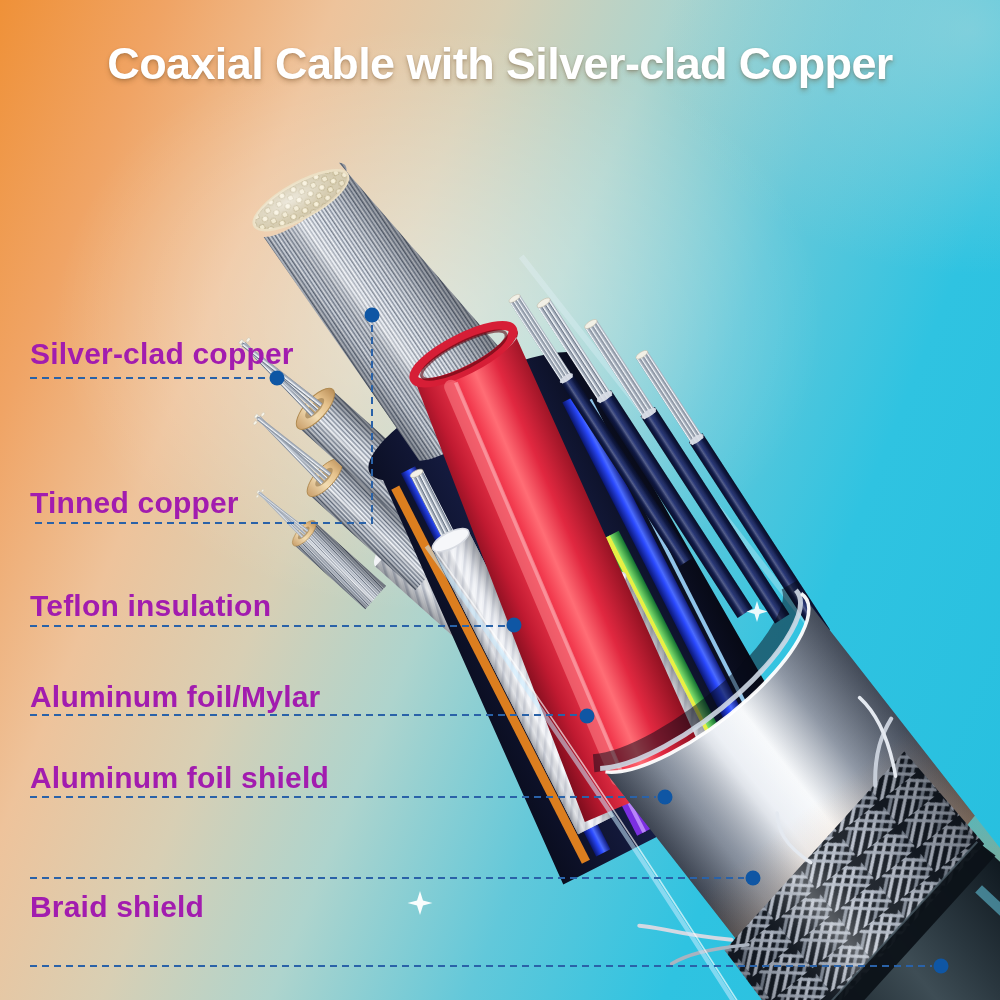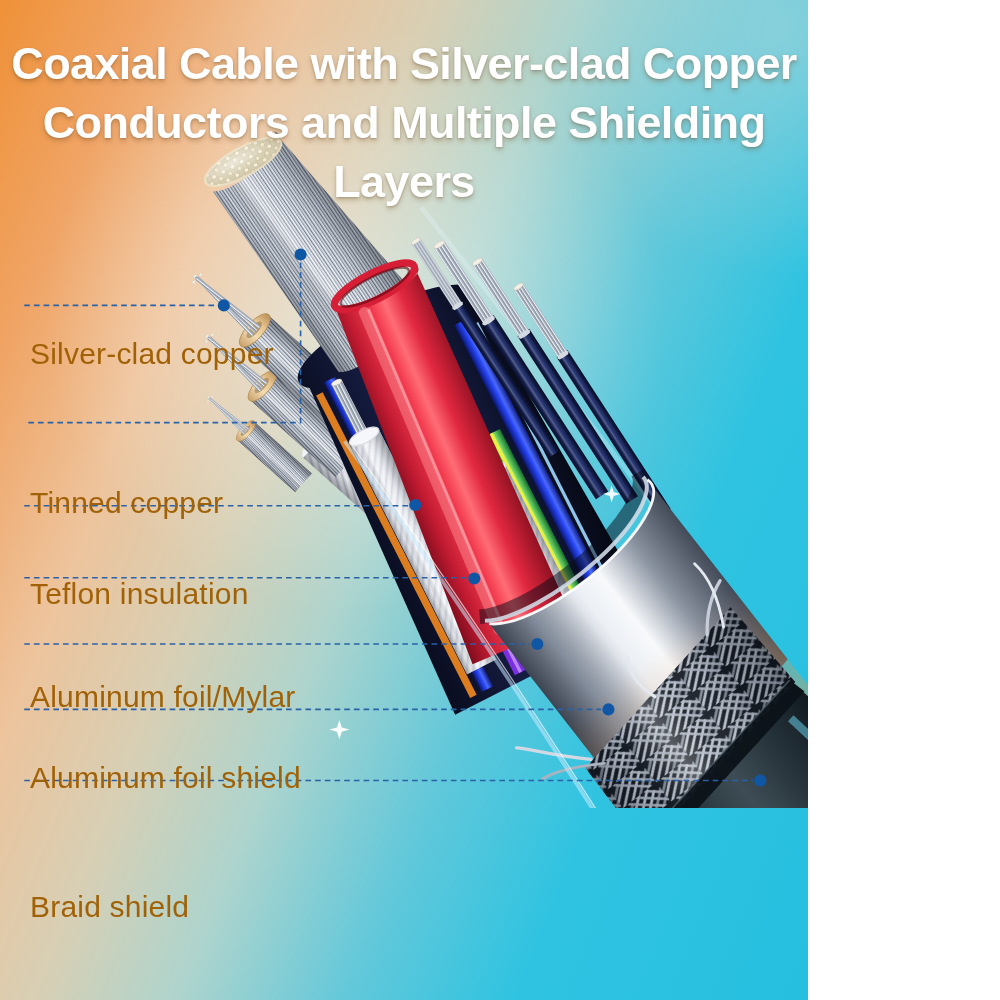--- a/index.html
+++ b/index.html
@@ -1,30 +1,30 @@
 <!DOCTYPE html>
 <html><head>
 <meta charset="utf-8">
 <style>
   html,body{margin:0;padding:0;}
-  .stage{position:relative;width:808px;height:1000px;overflow:hidden;
+  .stage{position:relative;width:1000px;height:1000px;overflow:hidden;
          font-family:"Liberation Sans",sans-serif;}
   .bg{position:absolute;inset:0;
     background:
       radial-gradient(55% 42% at 44% 32%, rgba(255,255,255,0.42), rgba(255,255,255,0) 70%),
       radial-gradient(45% 35% at 97% 3%, rgba(175,216,218,0.55), rgba(175,216,218,0) 70%),
       linear-gradient(112deg,#ef9138 0%,#f0a465 12%,#eec39b 24%,#d8cfb4 36%,
                       #aed4cd 48%,#62c8da 62%,#2fc3e1 76%,#26bfdf 100%);}
   svg.art{position:absolute;inset:0;}
   .title{position:absolute;top:34px;left:0;right:0;text-align:center;
     font-weight:700;font-size:45px;line-height:59px;letter-spacing:-0.6px;color:#ffffff;
     text-shadow:0 3px 5px rgba(110,70,25,0.30), 0 1px 2px rgba(80,60,40,0.25);}
   .title span{display:block;}
   .label{position:absolute;left:30px;font-size:30px;line-height:36px;
-    font-weight:400;color:#a16207;letter-spacing:0.2px;}
+    font-weight:700;color:#a21caf;letter-spacing:0.2px;}
   .co-line{fill:none;stroke-width:2;stroke-dasharray:7 5;}
 </style>
 </head>
 <body>
 
 <div class="stage">
   <div class="bg"></div>
 
   <svg class="art" viewBox="0 0 1000 1000" aria-hidden="true">
     <defs>
@@ -301,22 +301,21 @@
       <circle cx="753" cy="878" r="7.5" fill="#0f56a4"></circle>
     </g>
     <g>
       <polyline class="co-line" points="30,966 932,966" stroke="#2a62a8"></polyline>
       <circle cx="941" cy="966" r="7.5" fill="#0f56a4"></circle>
     </g>
   </svg>
 
   <h1 class="title" style="margin:0;">
     <span>Coaxial Cable with Silver-clad Copper</span>
-    <span>Conductors and Multiple Shielding Layers</span>
   </h1>
 
   <div class="label" style="top:336px">Silver-clad copper</div>
   <div class="label" style="top:485px">Tinned copper</div>
-  <div class="label" style="top:576px">Teflon insulation</div>
+  <div class="label" style="top:588px">Teflon insulation</div>
   <div class="label" style="top:679px">Aluminum foil/Mylar</div>
   <div class="label" style="top:760px">Aluminum foil shield</div>
   <div class="label" style="top:889px">Braid shield</div>
 </div>
 
 </body></html>

